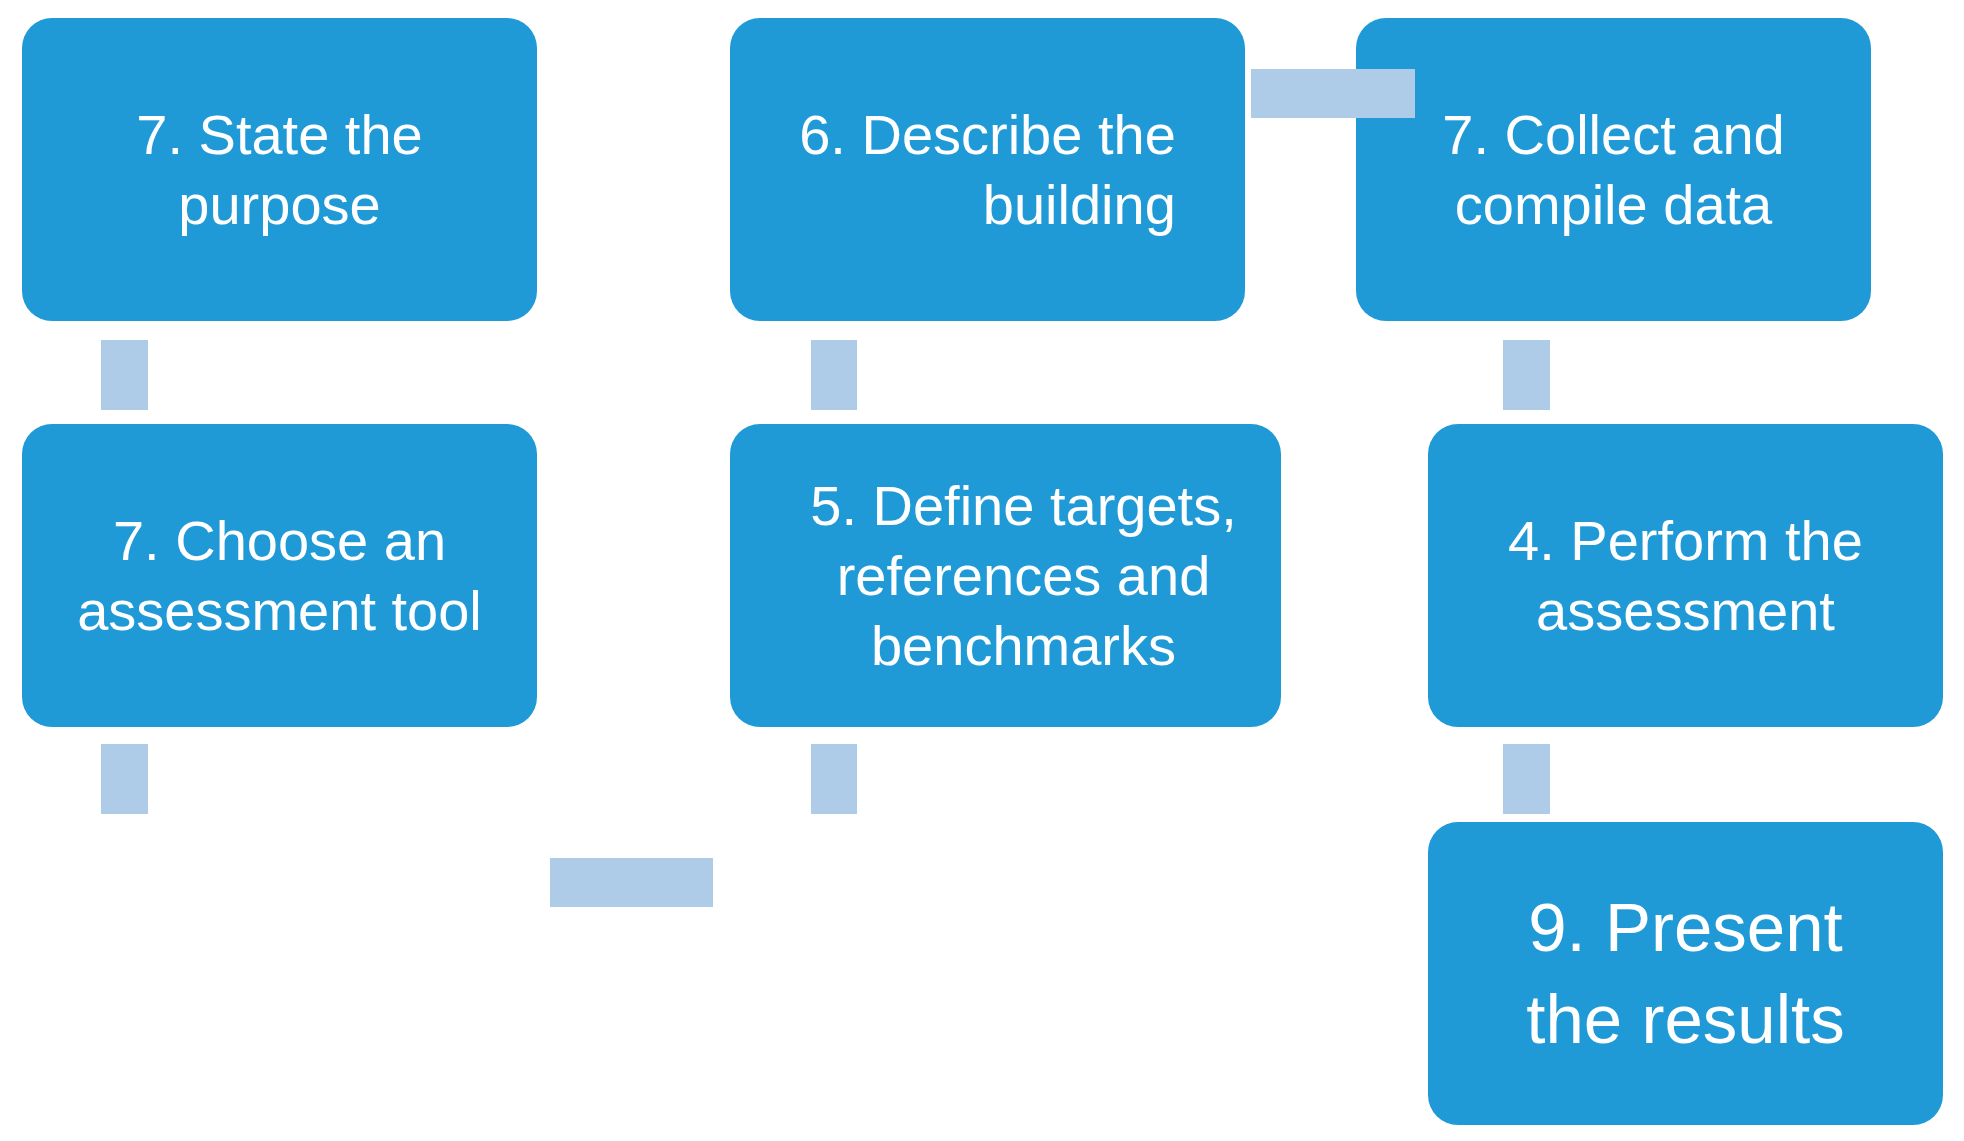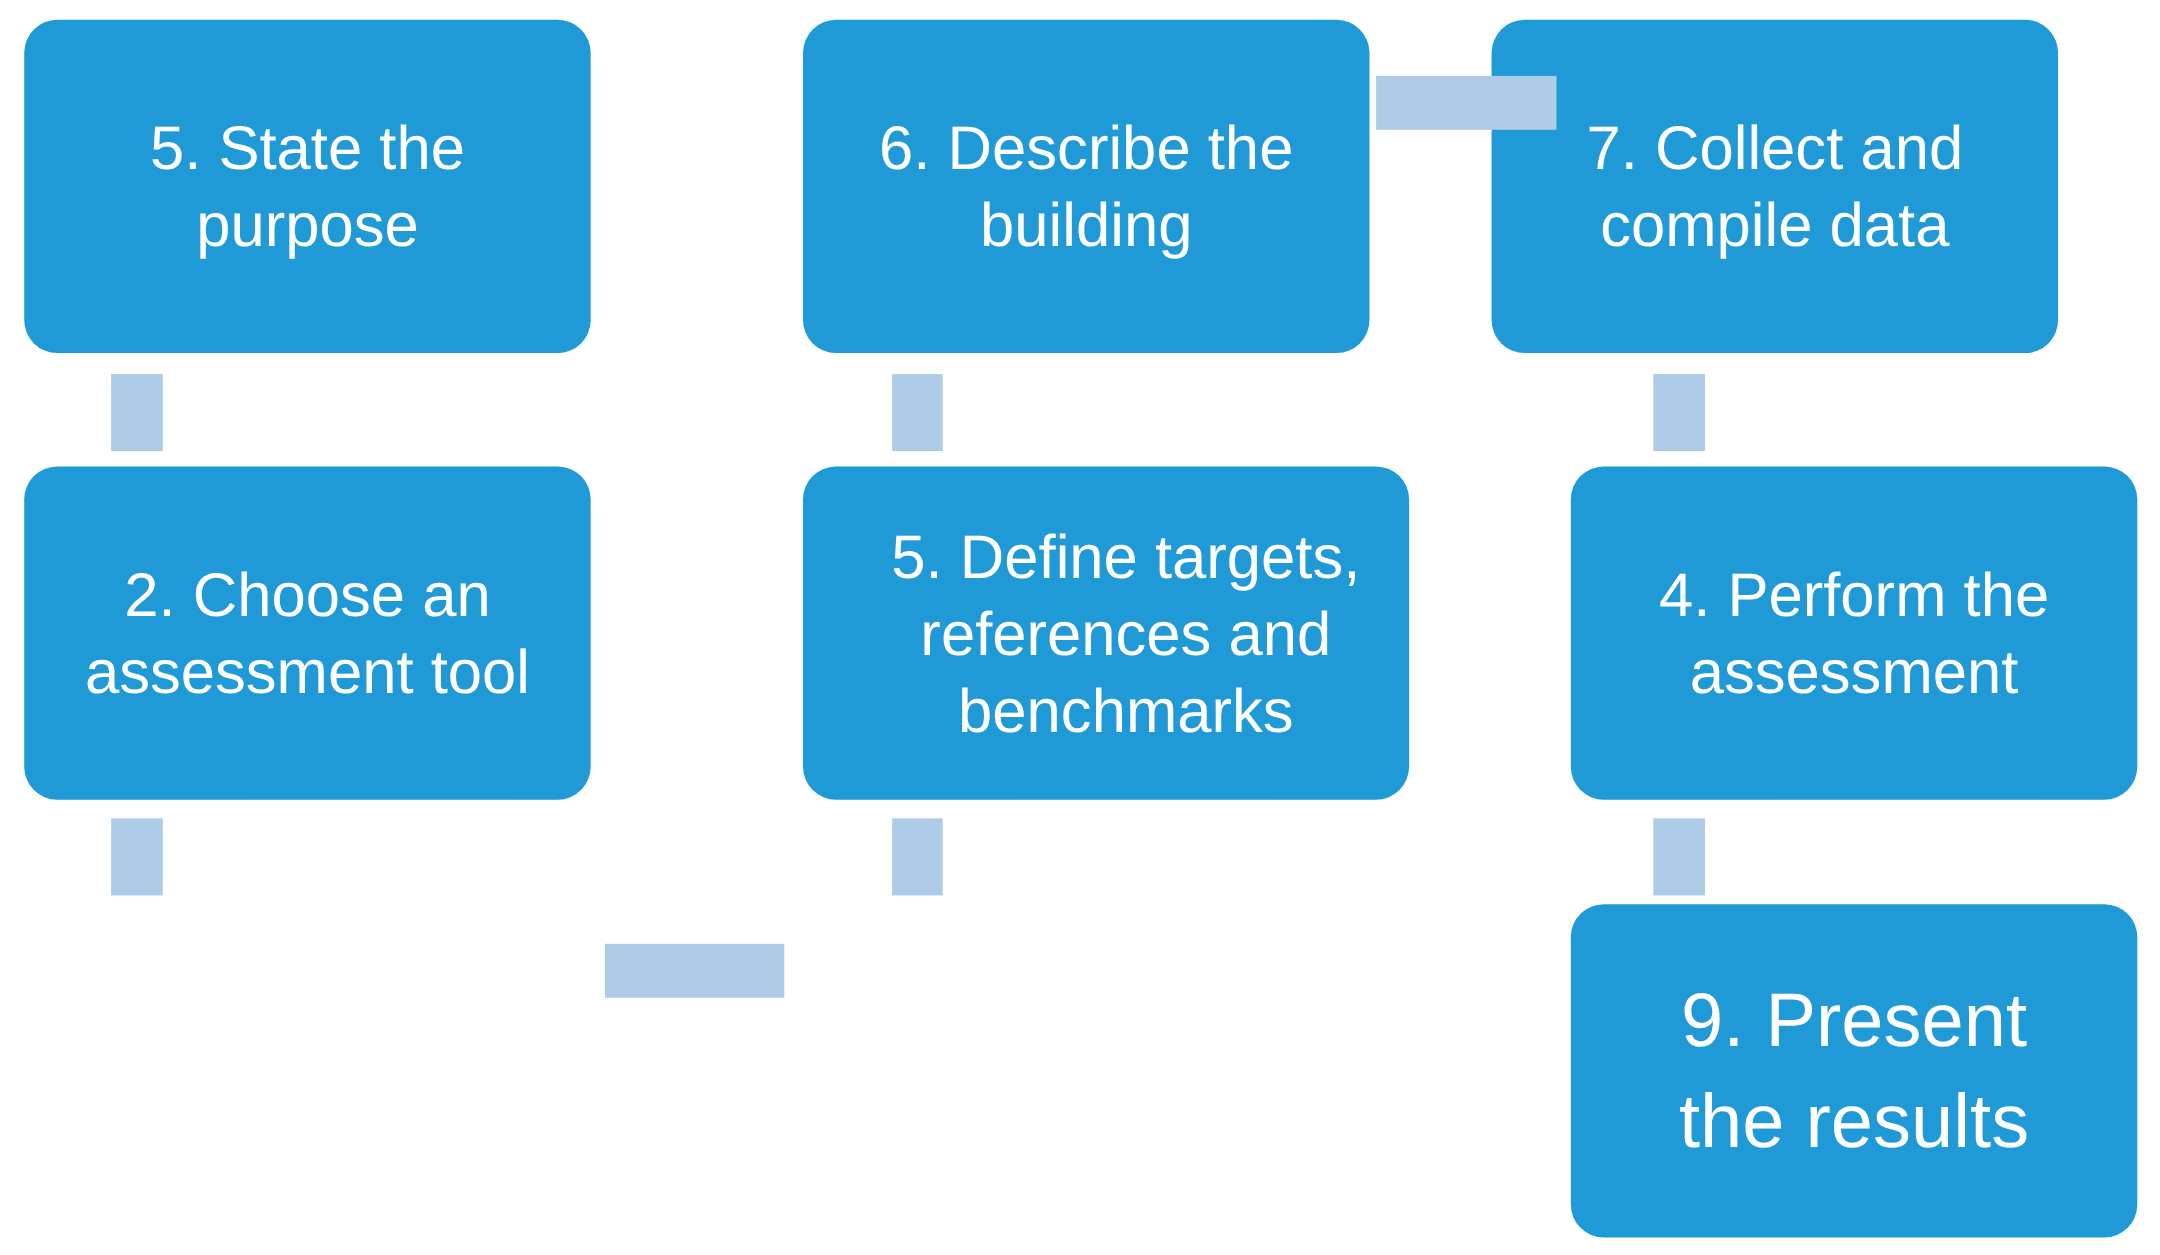--- a/index.html
+++ b/index.html
@@ -41,29 +41,29 @@
     position: absolute;
     background: var(--connector, #AECBE8);
   }
 </style>
 </head>
 <body>
 
 <div class="canvas">
 
   <div class="box" style="left:22px; top:18px;">
-    <span class="label">5. State the
+    <span class="label">7. State the
 purpose</span>
   </div>
   <div class="box" style="left:22px; top:424px;">
-    <span class="label">2. Choose an
+    <span class="label">7. Choose an
 assessment tool</span>
   </div>
 
-  <div class="box" style="left:730px; top:18px;">
+  <div class="box" style="left:730px; top:18px;text-align:right;">
     <span class="label">6. Describe the
 building</span>
   </div>
   <div class="box" style="left:730px; top:424px;padding-left:36px;">
     <span class="label">5. Define targets,
 references and
 benchmarks</span>
   </div>
 
   <div class="box" style="left:1356px; top:18px;">

